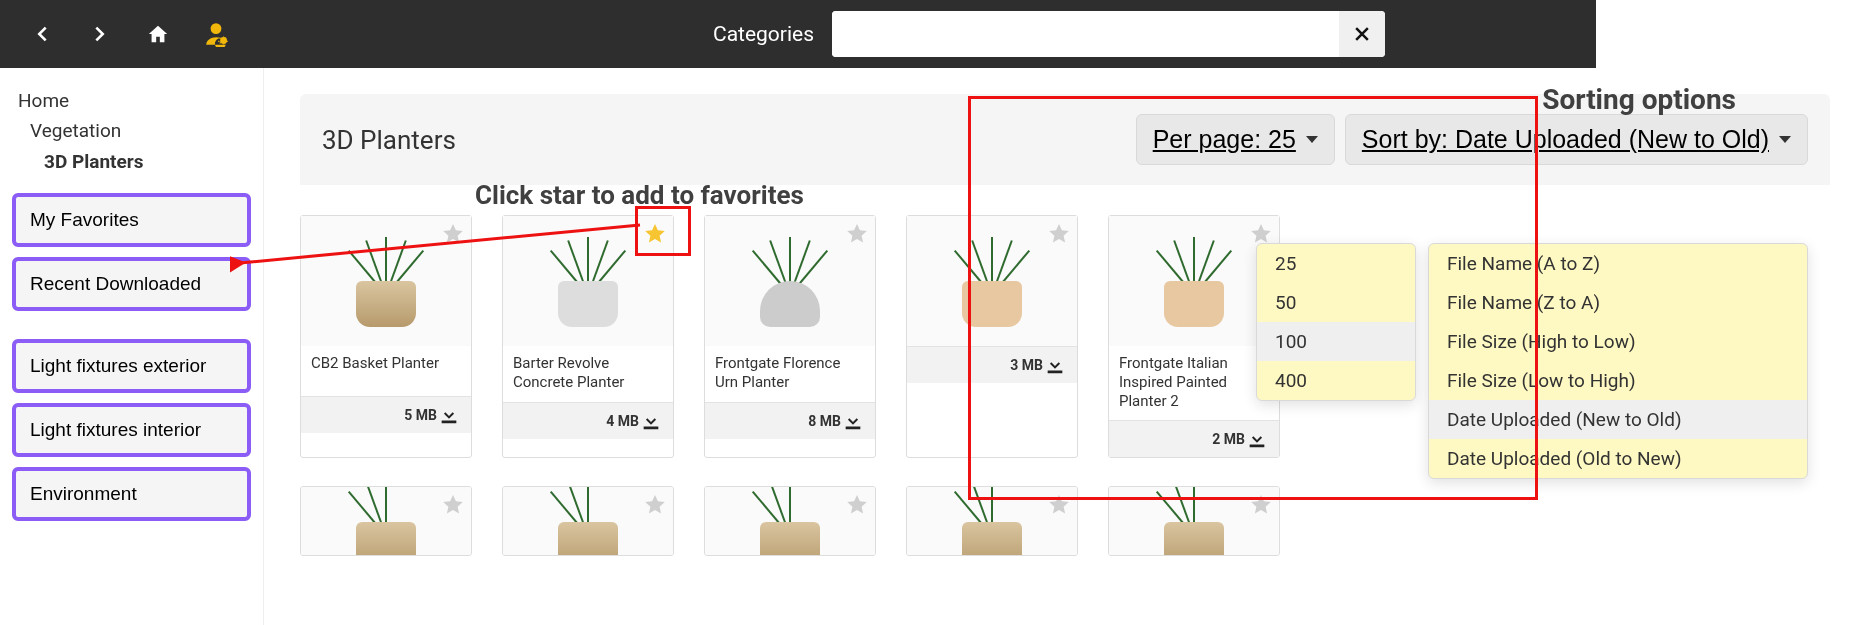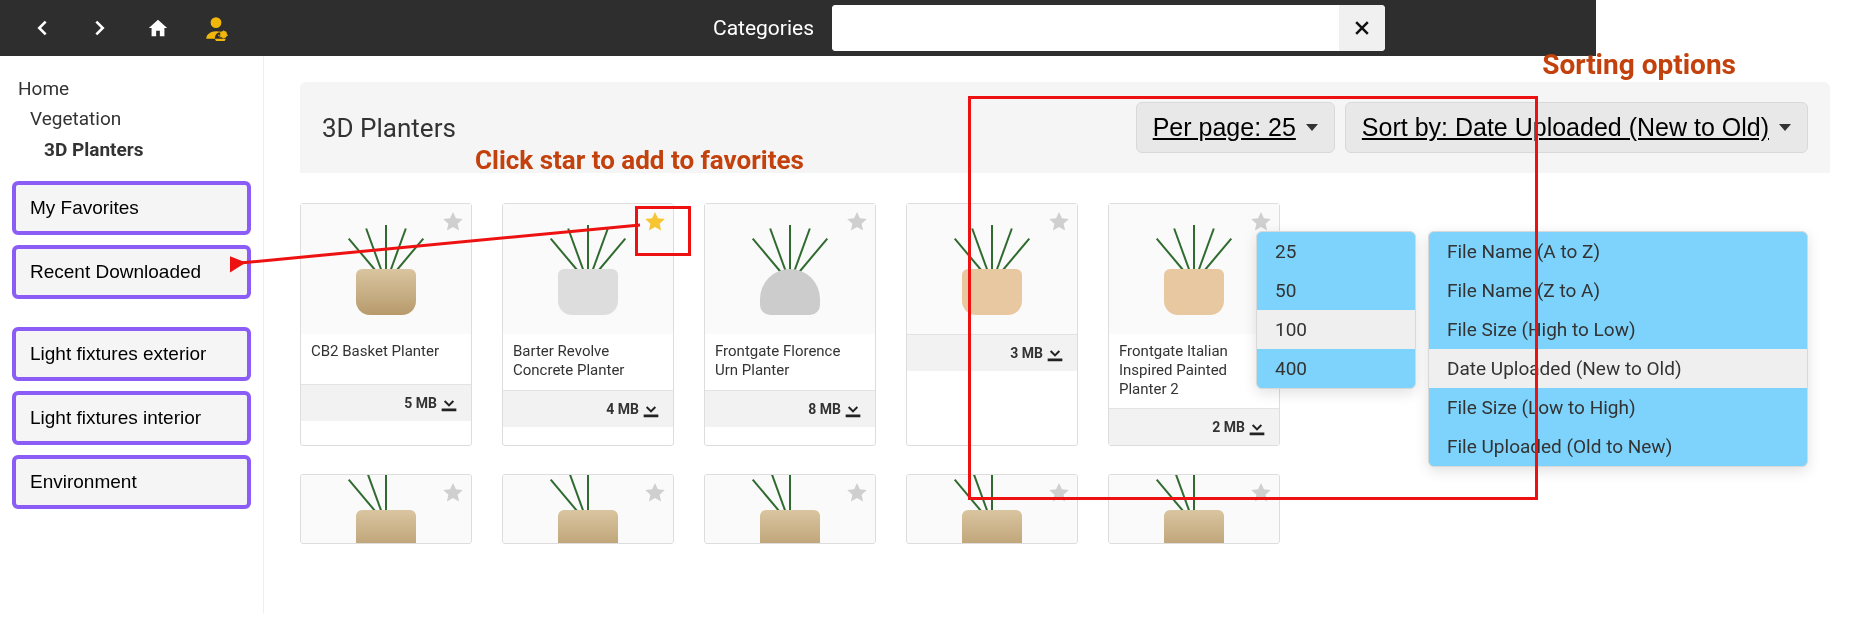--- a/index.html
+++ b/index.html
@@ -1,19 +1,19 @@
 <!DOCTYPE html>
 <html><head>
 <meta charset="utf-8">
 <style>
 * { box-sizing: border-box; margin: 0; padding: 0; }
 body { font-family: -apple-system, BlinkMacSystemFont, "Segoe UI", Roboto, Arial, sans-serif; background: #fff; color: #333; width: 1866px; height: 625px; overflow: hidden; position: relative; }
 
 
-.topbar { background: #2e2e2e; height: 56px; display: flex; align-items: center; padding: 10px 22px; }
+.topbar { background: #2e2e2e; height: 68px; display: flex; align-items: center; padding: 10px 22px; }
 .topbar .nav-btn { color: #fff; width: 40px; height: 40px; display: flex; align-items: center; justify-content: center; margin-right: 18px; cursor: pointer; }
 .topbar .nav-btn svg { width: 22px; height: 22px; fill: #fff; }
 .topbar .user-btn svg { width: 26px; height: 26px; fill: #f1b70b; }
 .search-wrap { margin-left: auto; margin-right: auto; display: flex; align-items: center; }
 .search-label { color: #fff; font-size: 21px; margin-right: 18px; }
 .search-box { position: relative; width: 553px; height: 46px; background: #fff; border-radius: 4px; display: flex; align-items: center; }
 .search-box input { flex: 1; border: none; outline: none; height: 100%; padding: 0 14px; font-size: 18px; border-radius: 4px 0 0 4px; }
 .search-box .clear { width: 46px; height: 46px; display: flex; align-items: center; justify-content: center; background: #f0f0f0; border-radius: 0 4px 4px 0; cursor: pointer; }
 .search-box .clear svg { width: 20px; height: 20px; fill: #222; }
 .top-right-white { position: absolute; right: 0; top: 0; width: 270px; height: 68px; background: #fff; }
@@ -62,28 +62,28 @@
 .stems span:nth-child(4){ transform: translateX(-50%) rotate(20deg); }
 .stems span:nth-child(5){ transform: translateX(-50%) rotate(40deg); }
 .plant-col { display:flex; flex-direction:column; align-items:center; }
 
 
 .grid.row2 { margin-top: 28px; }
 .row2 .card { height: 70px; overflow: hidden; }
 .row2 .thumb { height: 70px; }
 
 
-.menu { position: absolute; background: #7dd3fc; border: 1px solid #d9d9d9; border-radius: 6px; box-shadow: 0 4px 14px rgba(0,0,0,.12); font-size: 19px; z-index: 5; }
+.menu { position: absolute; background: #fef9c3; border: 1px solid #d9d9d9; border-radius: 6px; box-shadow: 0 4px 14px rgba(0,0,0,.12); font-size: 19px; z-index: 5; }
 .menu .item { padding: 8px 18px; cursor: pointer; white-space: nowrap; }
 .menu .item.active { background: #efefef; }
 .menu.perpage { left: 992px; top: 175px; width: 160px; }
 .menu.sortby { left: 1164px; top: 175px; width: 380px; }
 
 
-.ann { position: absolute; color: #c2410c; font-weight: 700; z-index: 20; pointer-events: none; }
+.ann { position: absolute; color: #404040; font-weight: 700; z-index: 20; pointer-events: none; margin-top: 35px; }
 .ann-title { top: 48px; right: 130px; font-size: 28px; }
 .ann-fav { top: 145px; left: 475px; font-size: 26px; }
 .red-box { position: absolute; border: 3px solid #e11; z-index: 19; pointer-events: none; }
 .box-star { left: 635px; top: 206px; width: 56px; height: 50px; }
 .box-area { left: 968px; top: 96px; width: 570px; height: 404px; }
 .arrow-svg { position: absolute; left: 230px; top: 205px; width: 420px; height: 70px; z-index: 21; pointer-events: none; }
 </style>
 </head>
 <body>
 
@@ -367,23 +367,23 @@
     <div class="menu perpage">
       <div class="item">25</div>
       <div class="item">50</div>
       <div class="item active">100</div>
       <div class="item">400</div>
     </div>
     <div class="menu sortby">
       <div class="item">File Name (A to Z)</div>
       <div class="item">File Name (Z to A)</div>
       <div class="item">File Size (High to Low)</div>
+      <div class="item">File Size (Low to High)</div>
       <div class="item active">Date Uploaded (New to Old)</div>
-      <div class="item">File Size (Low to High)</div>
-      <div class="item">File Uploaded (Old to New)</div>
+      <div class="item">Date Uploaded (Old to New)</div>
     </div>
   </div>
 </div>
 
 <div class="ann ann-title">Sorting options</div>
 <div class="ann ann-fav">Click star to add to favorites</div>
 <div class="red-box box-star"></div>
 <div class="red-box box-area"></div>
 <svg class="arrow-svg" viewBox="0 0 420 70">
   <defs>

